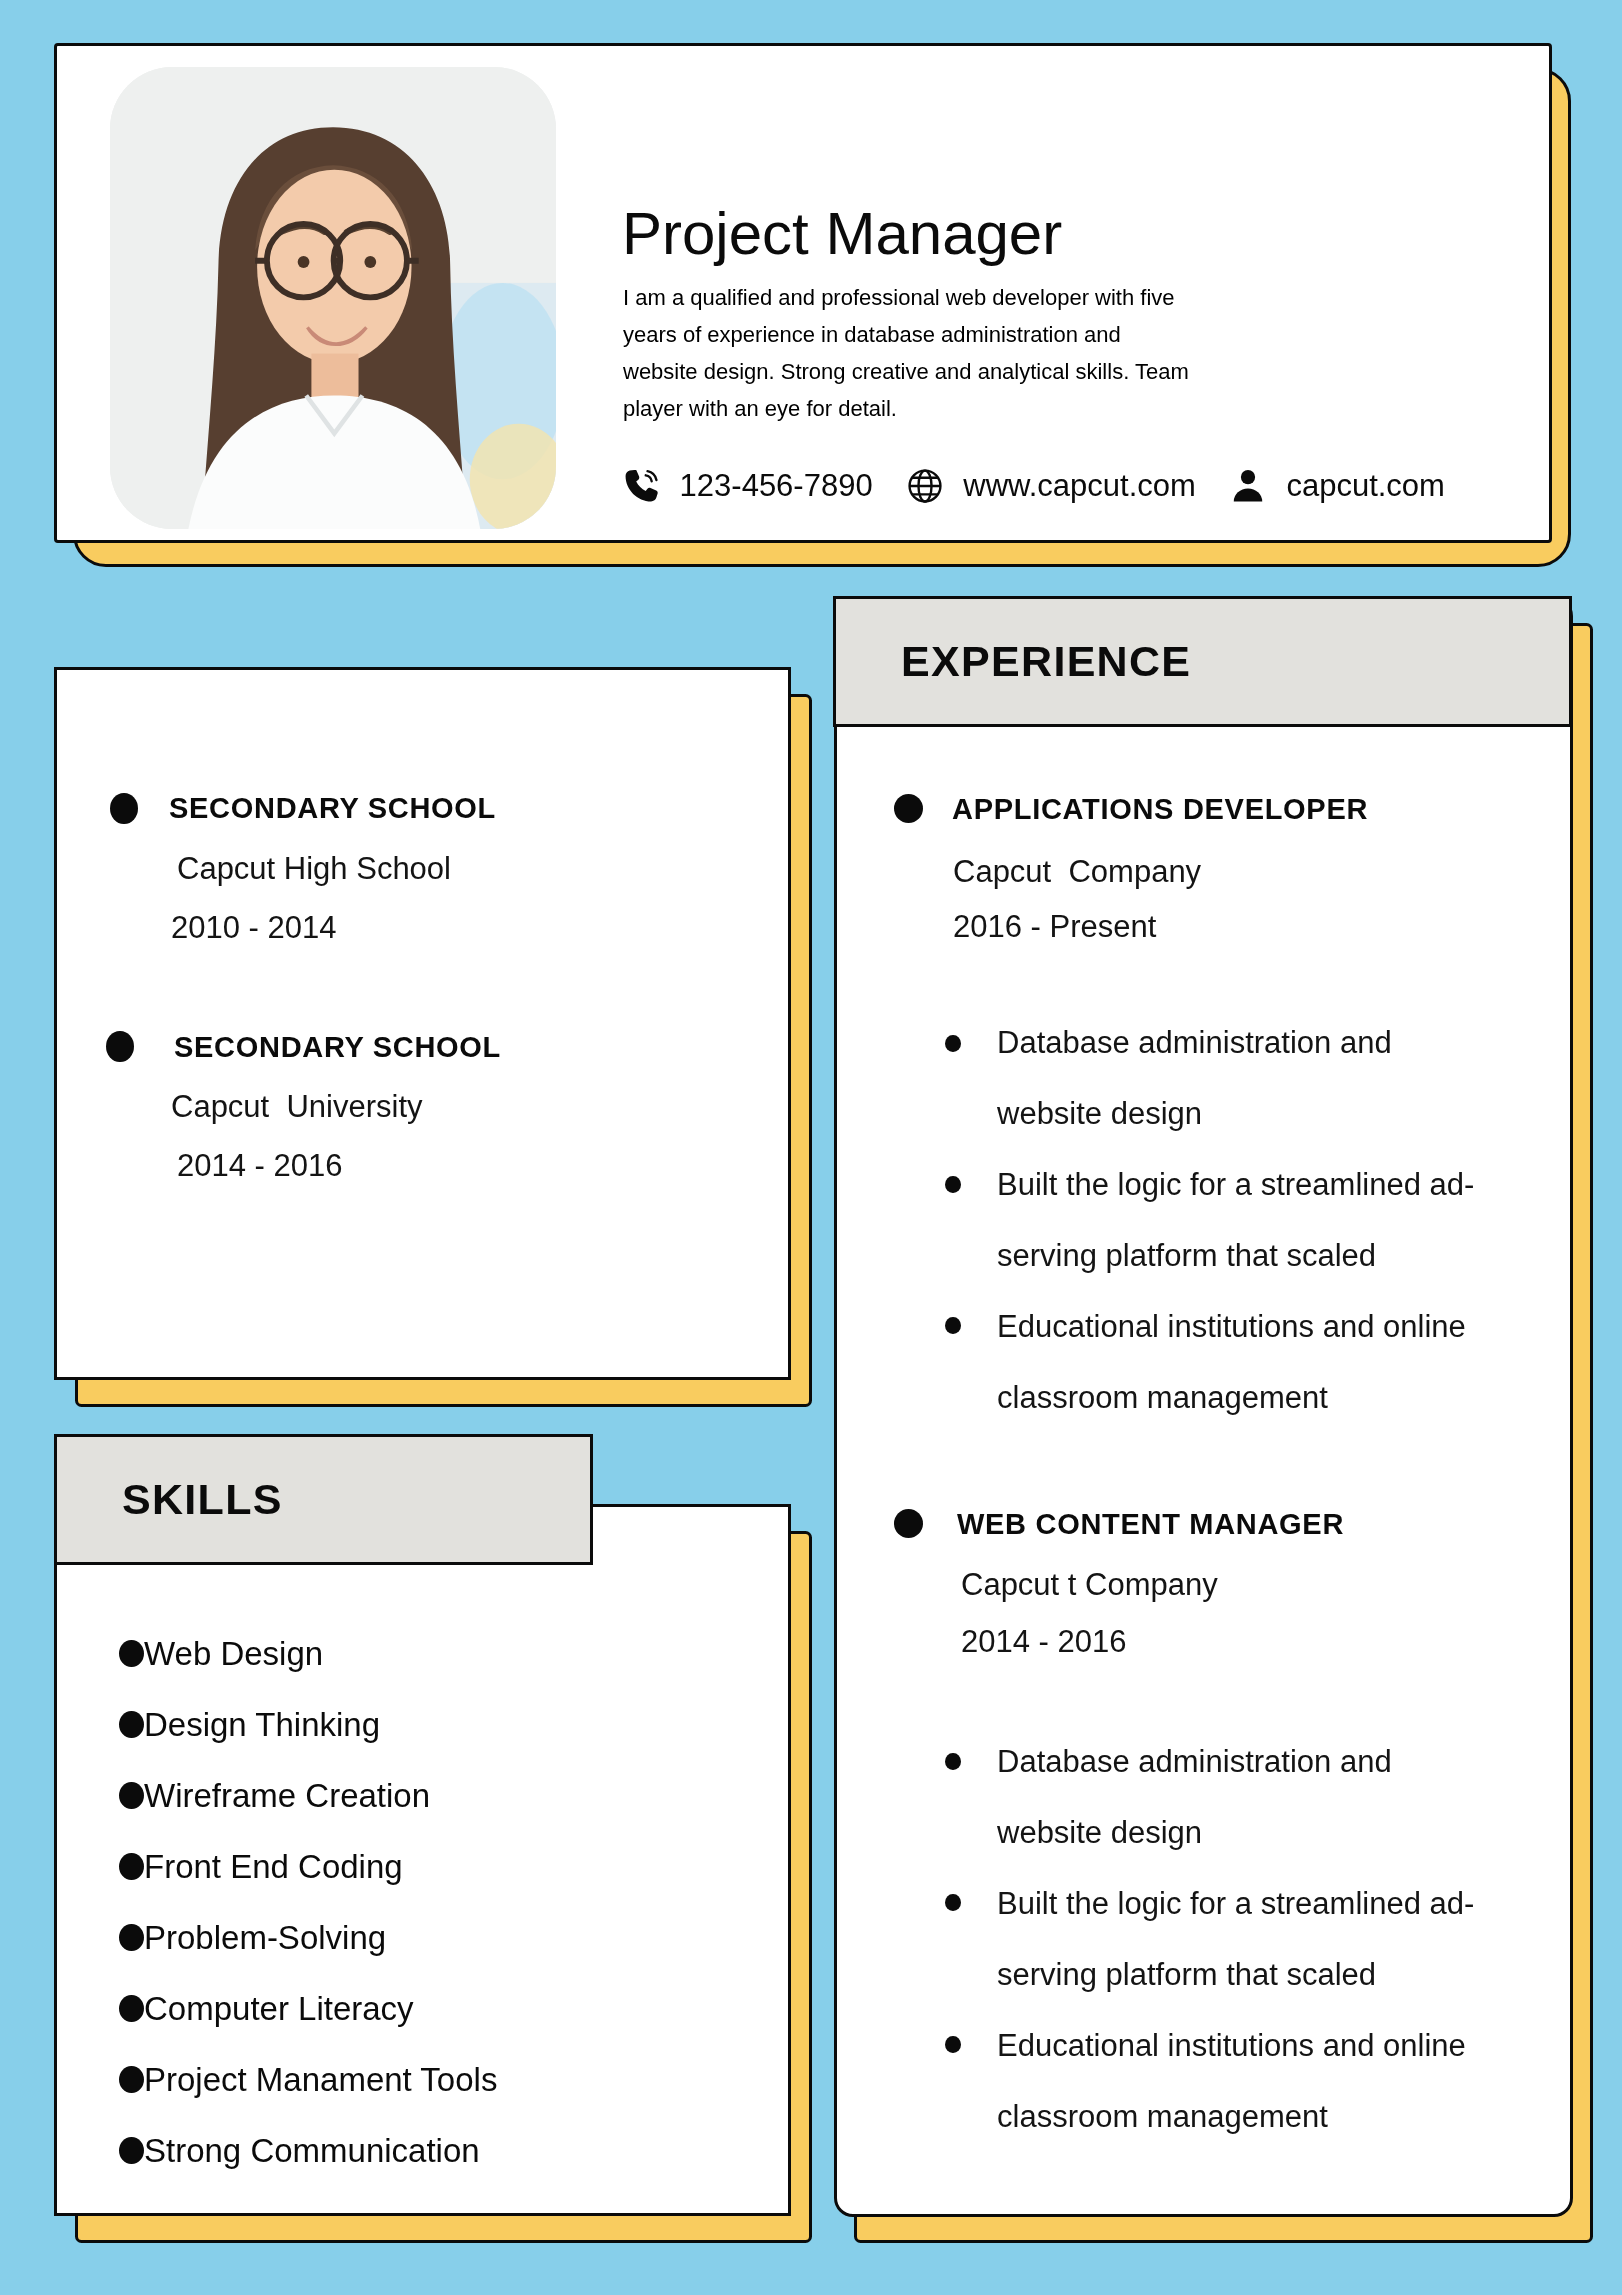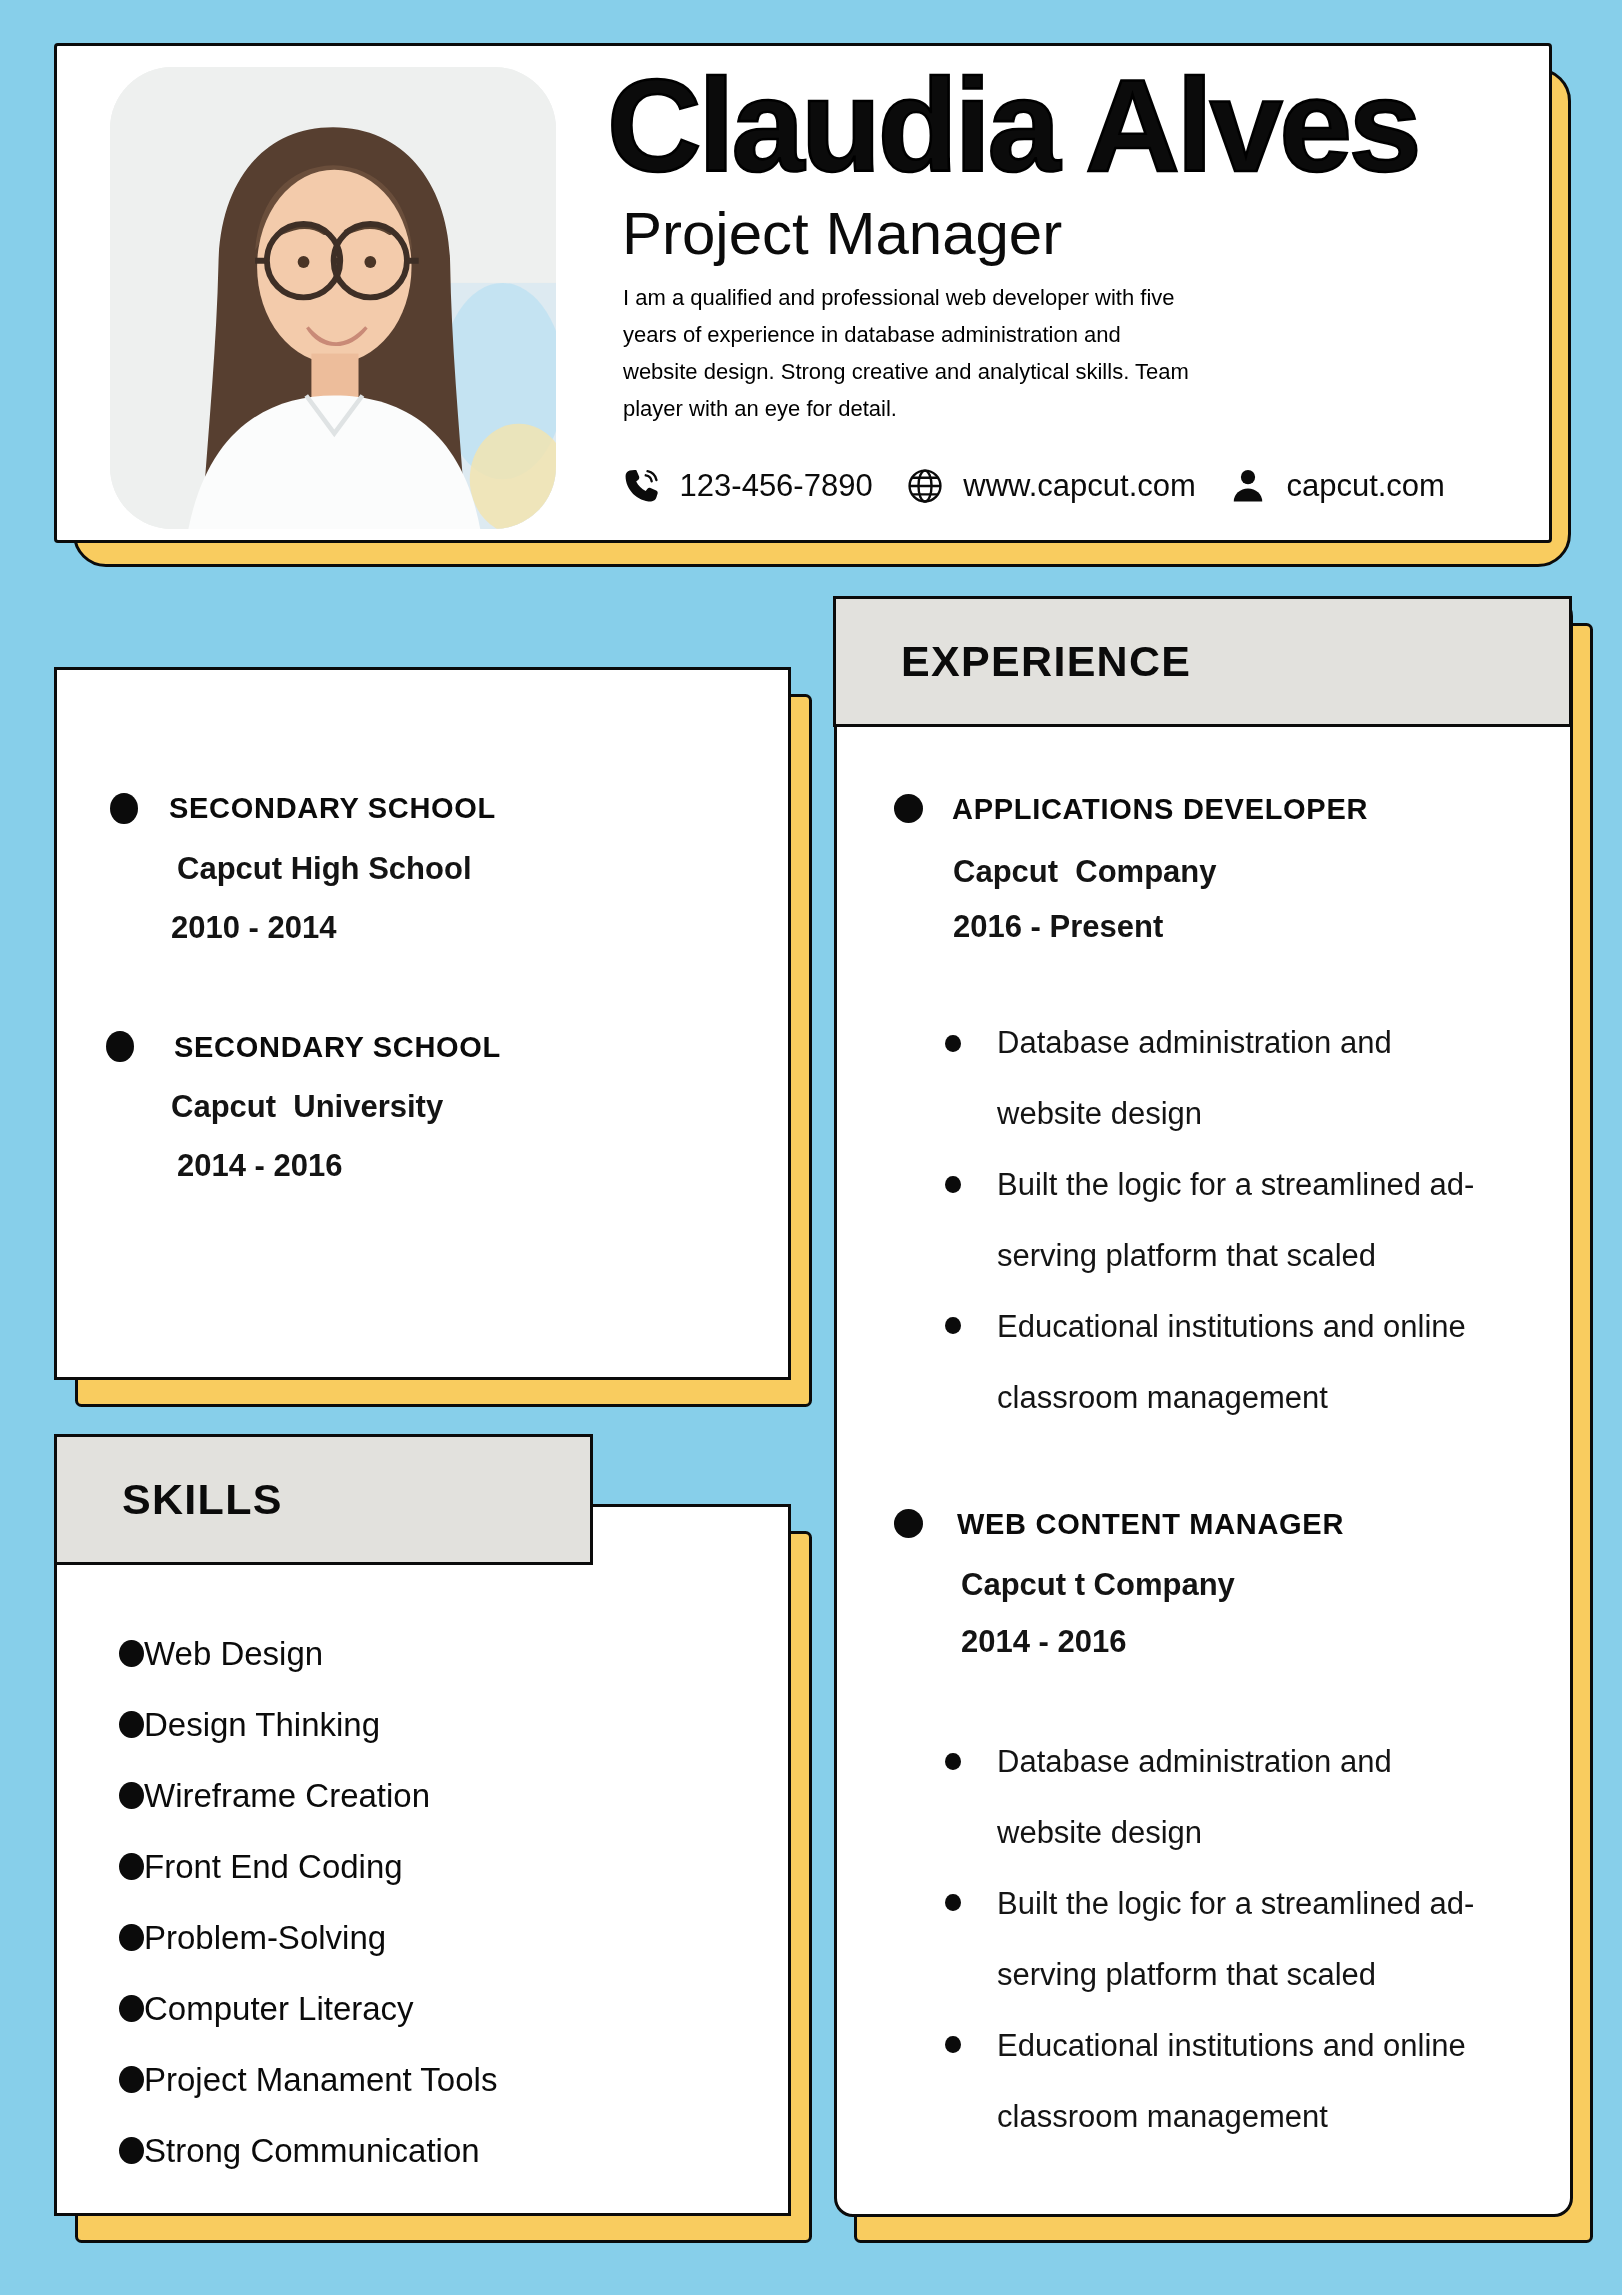--- a/index.html
+++ b/index.html
@@ -24,21 +24,21 @@
   .shadow{position:absolute;background:var(--yellow);border:3.9px solid var(--ink);z-index:1;}
   .card{position:absolute;background:var(--card);border:3.9px solid var(--ink);z-index:2;}
   .tab{
     position:absolute;background:var(--tab);border:3.9px solid var(--ink);
     display:flex;align-items:center;padding-left:65px;
     font-size:43px;font-weight:600;letter-spacing:1.3px;z-index:3;
   }
   .dot{position:absolute;background:var(--ink);border-radius:50%;z-index:4;}
   .line{position:absolute;white-space:pre-wrap;line-height:1;z-index:4;}
   .t-title{font-size:29px;font-weight:600;letter-spacing:0.7px;}
-  .t-body{font-size:31px;font-weight:700;color:#141414;}
+  .t-body{font-size:31px;font-weight:400;color:#141414;}
 
   
   #h-shadow{left:73px;top:68px;width:1498px;height:499px;border-radius:33px;}
   #h-card{left:54px;top:43px;width:1498px;height:500px;border-radius:3.9px;}
   #photo{
     position:absolute;left:110px;top:67px;width:446px;height:462px;
     border-radius:62px;overflow:hidden;z-index:3;background:#EEF0EF;
   }
   #photo svg{display:block;width:100%;height:100%;}
   #name{
@@ -129,21 +129,20 @@
       <path d="M362 252 q38 -18 66 0" fill="none" stroke="#5A4331" stroke-width="9" stroke-linecap="round"></path>
       <circle cx="296" cy="298" r="9" fill="#4A3526"></circle>
       <circle cx="398" cy="298" r="9" fill="#4A3526"></circle>
       <circle cx="296" cy="296" r="56" fill="none" stroke="#3E2F26" stroke-width="9"></circle>
       <circle cx="398" cy="296" r="56" fill="none" stroke="#3E2F26" stroke-width="9"></circle>
       <path d="M352 296 h-8 M240 296 h-18 M454 296 h18" stroke="#3E2F26" stroke-width="9"></path>
       <path d="M302 398 Q345 448 392 398 Q372 424 345 424 Q318 424 302 398 Z" fill="#FFFFFF" stroke="#C98A77" stroke-width="5"></path>
     </svg>
   </div>
 
-  <h1 id="name">Claudia Alves</h1>
   <div id="role">Project Manager</div>
   <p id="summary">I am a qualified and professional web developer with five
 years of experience in database administration and
 website design. Strong creative and analytical skills. Team
 player with an eye for detail.</p>
 
   <div id="contacts">
     <div class="contact">
       <span class="cicon">
         <svg viewBox="0 0 64 64" fill="none">

